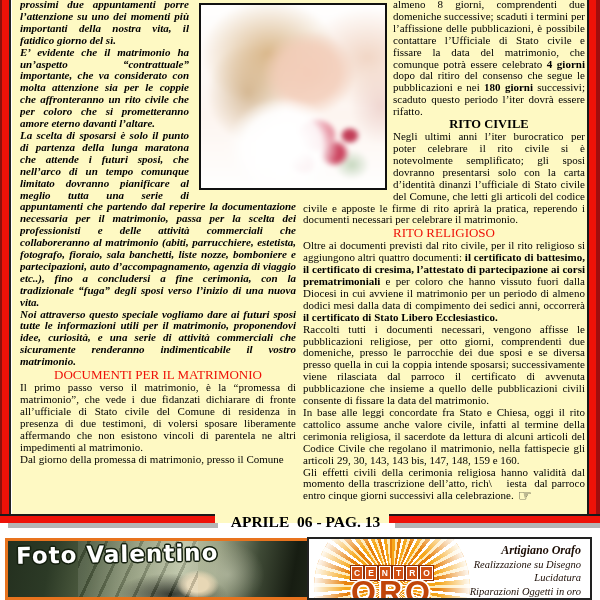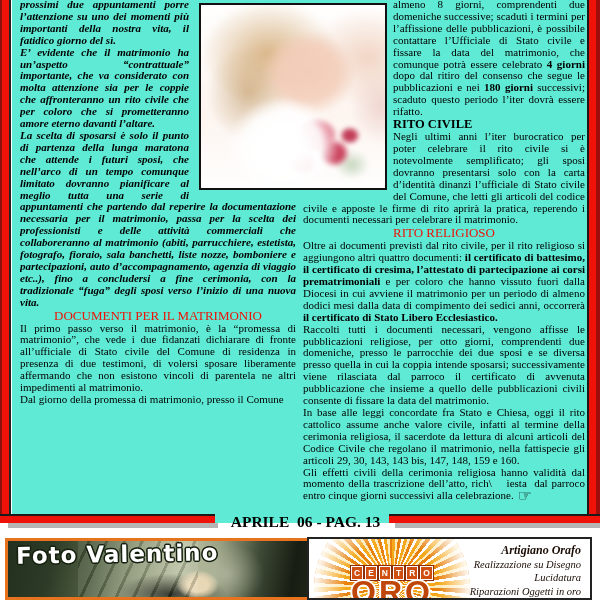--- a/index.html
+++ b/index.html
@@ -1,20 +1,20 @@
 <!DOCTYPE html>
 <html><head>
 <meta charset="utf-8">
 <style>
   html,body{margin:0;padding:0;background:#fff;}
   body{width:600px;height:600px;position:relative;overflow:hidden;
        font-family:"Liberation Serif",serif;color:#000;}
 
   
-  .article{position:absolute;left:0;top:0;width:600px;height:523px;background:#5eead4;}
+  .article{position:absolute;left:0;top:0;width:600px;height:523px;background:#fef9c3;}
   .vbar-left{position:absolute;left:0;top:0;width:12px;height:523px;
       background:linear-gradient(90deg,#8c100b 0 2px,#ee1208 2px 9px,#222 9px 11px,#fff 11px);}
   .vbar-right{position:absolute;left:587px;top:0;width:13px;height:523px;
       background:linear-gradient(90deg,#1a1a1a 0 2px,#ee1208 2px 9px,#a00d0d 9px 13px);}
   .hbar{position:absolute;top:514px;height:9px;
       background:linear-gradient(180deg,#1a1a1a 0 1.5px,#ee1208 1.5px 9px);}
   .hbar.seg-l{left:0;width:215px;}
   .hbar.seg-r{left:389px;width:211px;}
   .hshadow{position:absolute;top:523px;height:5px;background:#b5b5b5;}
   .hshadow.seg-l{left:8px;width:210px;}
@@ -24,21 +24,21 @@
   .col{position:absolute;top:-1px;height:515px;overflow:hidden;text-align:justify;
        font-size:11px;line-height:11.9px;}
   .col-left{left:20px;width:276px;}
   .col-right{left:303px;width:282px;}
   .col p{margin:0;}
   .bi{font-weight:bold;font-style:italic;}
   .spacer-r{float:right;width:107px;height:194px;}
   .spacer-l{float:left;width:90px;height:192px;}
   .hdr-red{font-weight:normal;color:#ee1208;text-align:center;font-size:13px;
            line-height:14px;margin:1px 0;font-style:normal;}
-  .hdr-blk{font-weight:bold;font-size:12.5px;line-height:13px;text-align:left;}
+  .hdr-blk{font-weight:bold;font-size:12.5px;line-height:13px;text-align:center;}
   .hand{font-size:16px;line-height:10px;vertical-align:-2px;padding-left:4px;
         font-family:"DejaVu Sans",sans-serif;}
 
   
   .photo{position:absolute;left:199px;top:3px;width:184px;height:183px;
          border:2px solid #111;background:#fff;overflow:hidden;}
   .photo .art{position:absolute;inset:-6px;filter:blur(2px);
     background:
       radial-gradient(70px 60px at 45% 75%, #ffffff 25%, rgba(255,255,255,.92) 55%, rgba(255,255,255,0) 80%),
       radial-gradient(26px 22px at 62% 70%, #d8516a 0 45%, rgba(216,81,106,.85) 60%, rgba(216,81,106,0) 80%),
@@ -103,20 +103,21 @@
   <div class="hbar seg-l"></div>
   <div class="hbar seg-r"></div>
   <div class="hshadow seg-l"></div>
   <div class="hshadow seg-r"></div>
 
   <div class="col col-left">
     <div class="spacer-r"></div>
     <p class="bi">prossimi due appuntamenti porre l’attenzione su uno dei momenti più importanti della nostra vita, il fatidico giorno del sì.</p>
     <p class="bi">E’ evidente che il matrimonio ha un’aspetto “contrattuale” importante, che va considerato con molta attenzione sia per le coppie che affronteranno un rito civile che per coloro che si prometteranno amore eterno davanti l’altare.</p>
     <p class="bi">La scelta di sposarsi è solo il punto di partenza della lunga maratona che attende i futuri sposi, che nell’arco di un tempo comunque limitato dovranno pianificare al meglio tutta una serie di appuntamenti che partendo dal reperire la documentazione necessaria per il matrimonio, passa per la scelta dei professionisti e delle attività commerciali che collaboreranno al matrimonio (abiti, parrucchiere, estetista, fotografo, fioraio, sala banchetti, liste nozze, bomboniere e partecipazioni, auto d’accompagnamento, agenzia di viaggio etc..), fino a concludersi a fine cerimonia, con la tradizionale “fuga” degli sposi verso l’inizio di una nuova vita.</p>
+    <p class="bi">Noi attraverso questo speciale vogliamo dare ai futuri sposi tutte le informazioni utili per il matrimonio, proponendovi idee, curiosità, e una serie di attività commerciali che sicuramente renderanno indimenticabile il vostro matrimonio.</p>
     <p class="hdr-red">DOCUMENTI PER IL MATRIMONIO</p>
     <p>Il primo passo verso il matrimonio, è la “promessa di matrimonio”, che vede i due fidanzati dichiarare di fronte all’ufficiale di Stato civile del Comune di residenza in presenza di due testimoni, di volersi sposare liberamente affermando che non esistono vincoli di parentela ne altri impedimenti al matrimonio.</p>
     <p>Dal giorno della promessa di matrimonio, presso il Comune</p>
   </div>
 
   <div class="col col-right">
     <div class="spacer-l"></div>
     <p><span>almeno 8 giorni, comprendenti due domeniche successive; scaduti i termini per l’affissione delle pubblicazioni, è possibile contattare l’Ufficiale di Stato civile e fissare la data del matrimonio, che comunque potrà essere celebrato </span><b>4 giorni</b><span> dopo dal ritiro del consenso che segue le pubblicazioni e nei </span><b>180 giorni</b><span> successivi; scaduto questo periodo l’iter dovrà essere rifatto.</span></p>
     <p class="hdr-blk">RITO CIVILE</p>
     <p>Negli ultimi anni l’iter burocratico per poter celebrare il rito civile si è notevolmente semplificato; gli sposi dovranno presentarsi solo con la carta d’identità dinanzi l’ufficiale di Stato civile del Comune, che letti gli articoli del codice civile e apposte le firme di rito aprirà la pratica, reperendo i documenti necessari per celebrare il matrimonio.</p>

